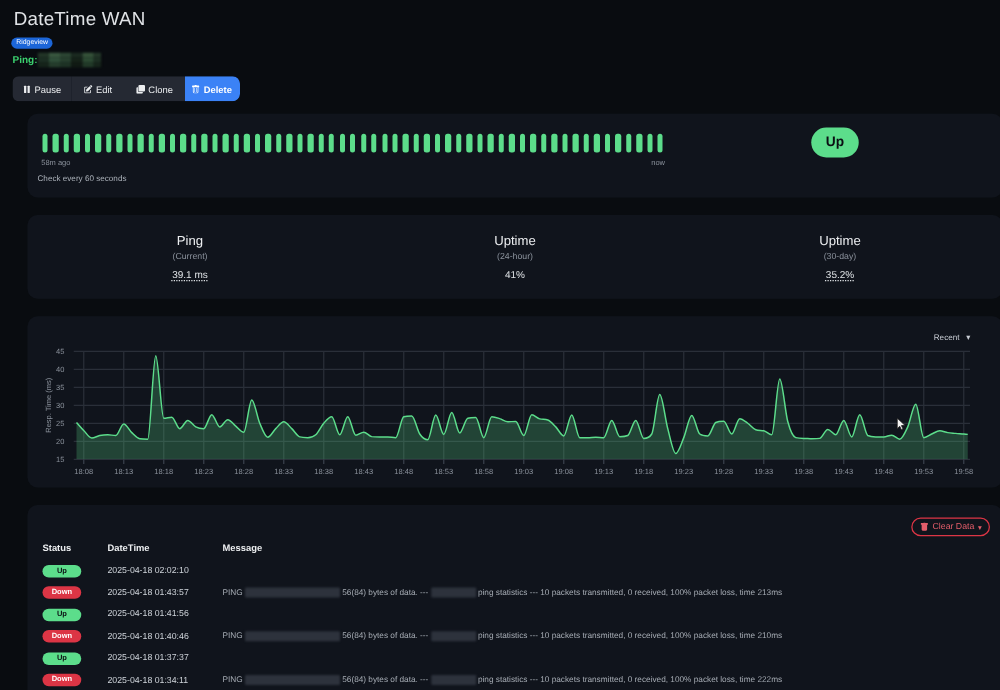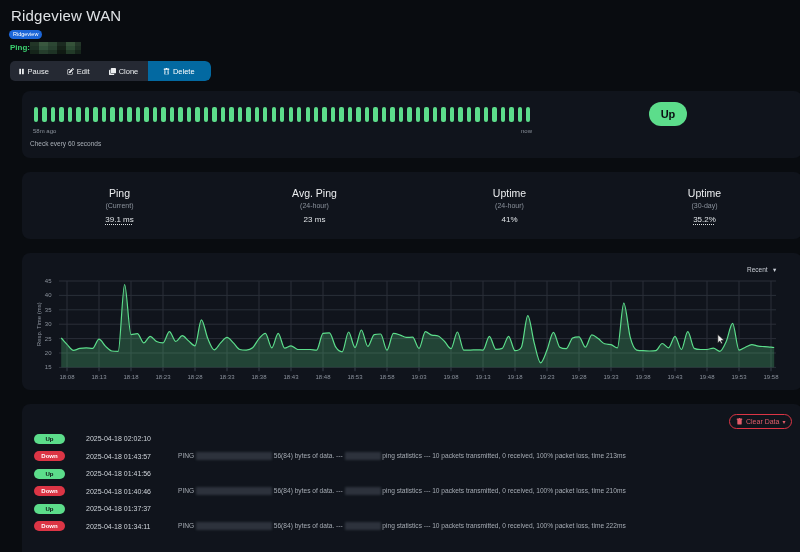--- a/index.html
+++ b/index.html
@@ -6,21 +6,21 @@
 html,body { width:800px; height:552px; background:#090c10; font-family:"Liberation Sans", sans-serif; overflow:hidden; }
 .card { position:absolute; left:22px; width:780px; background:#10141c; border-radius:8px; }
 
 #title { position:absolute; left:11px; top:6.5px; font-size:15px; color:#e0e3e6; font-weight:400; letter-spacing:0.2px; }
 #tag { position:absolute; left:9px; top:30px; height:8.5px; background:#1c66d8; border-radius:5px; color:#fff; font-size:5.5px; line-height:8.5px; padding:0 4px; }
 #pingline { position:absolute; left:10px; top:43px; font-size:8px; font-weight:700; color:#3bd16f; }
 
 #btns { position:absolute; left:10px; top:61px; height:20px; display:flex; border-radius:5px; overflow:hidden; }
 .btn { background:#252933; color:#eceef0; font-size:7.5px; display:flex; align-items:center; justify-content:center; gap:2.5px; }
 .btn.b1{width:47px}.btn.b2{width:43px}.btn.b3{width:47.5px}
-.btn.red { background:#0369a1; color:#fff; border-radius:0 6px 6px 0; width:63px; }
+.btn.red { background:#3b82f6; color:#fff; border-radius:0 6px 6px 0; width:44px;font-weight:bold; }
 .btn svg { display:block; }
 
 #card1 { top:91px; height:67px; }
 #beats { position:absolute; left:12px; top:16px; height:15px; display:flex; gap:4.1px; }
 .beat { width:4.4px; height:15px; background:#5cdd8b; border-radius:2px; }
 #agoleft { position:absolute; left:11px; top:37px; font-size:6px; color:#8b929c; }
 #agoright { position:absolute; left:480px; top:37px; width:30px; text-align:right; font-size:6px; color:#8b929c; }
 #checkevery { position:absolute; left:8px; top:49px; font-size:6.5px; color:#aab0b8; }
 #uppill { position:absolute; left:627px; top:11px; width:38px; height:24px; background:#5cdd8b; border-radius:12px; color:#0b0e13; font-size:11px; font-weight:700; text-align:center; line-height:24px; }
 
@@ -40,21 +40,21 @@
 th { text-align:left; font-size:7.5px; color:#eceef0; padding:4px 0 5px 0; }
 td { font-size:7px; color:#cfd4da; padding:0; height:17.5px; vertical-align:middle; }
 td.msg { color:#a6acb4; font-size:6.6px; }
 .pill { display:inline-block; width:31px; height:10px; border-radius:5px; text-align:center; font-size:6px; font-weight:700; line-height:10px; }
 .pill.up { background:#5cdd8b; color:#0b0e13; }
 .pill.down { background:#dc3545; color:#fff; }
 .blur1 { display:inline-block; vertical-align:middle; height:8px; border-radius:1px; background:#2d323c; filter:blur(0.9px); }
 </style>
 </head>
 <body>
-<div id="title">Ridgeview WAN</div>
+<div id="title">DateTime WAN</div>
 <div id="tag">Ridgeview</div>
 <div id="pingline">Ping:</div>
 <svg id="pingblur2" style="position:absolute;left:29.5px;top:41.5px;filter:blur(0.7px)" width="51" height="12">
     <g>
 <rect x="0" y="0" width="9" height="4" fill="#223527"></rect>
       <rect x="9" y="0" width="9" height="4" fill="#39573f"></rect>
       <rect x="18" y="0" width="9" height="4" fill="#2c4633"></rect>
       <rect x="27" y="0" width="9" height="4" fill="#1b2a20"></rect>
       <rect x="36" y="0" width="9" height="4" fill="#355239"></rect>
       <rect x="45" y="0" width="6" height="4" fill="#233628"></rect>
@@ -158,25 +158,20 @@
   <div id="agoright">now</div>
   <div id="checkevery">Check every 60 seconds</div>
   <div id="uppill">Up</div>
 </div>
 
 <div class="card" id="card2">
   <div class="stat">
       <div class="t">Ping</div>
       <div class="s">(Current)</div>
       <div class="v u">39.1 ms</div>
-    </div>
-  <div class="stat">
-      <div class="t">Avg. Ping</div>
-      <div class="s">(24-hour)</div>
-      <div class="v">23 ms</div>
     </div>
   <div class="stat">
       <div class="t">Uptime</div>
       <div class="s">(24-hour)</div>
       <div class="v">41%</div>
     </div>
   <div class="stat">
       <div class="t">Uptime</div>
       <div class="s">(30-day)</div>
       <div class="v u">35.2%</div>
@@ -294,20 +289,25 @@
         <path d="M5.5 5.5a.5.5 0 0 1 1 0v7a.5.5 0 0 1-1 0v-7zm4 0a.5.5 0 0 1 1 0v7a.5.5 0 0 1-1 0v-7z"></path>
         <path d="M14.5 3a1 1 0 0 1-1 1H13v9a2 2 0 0 1-2 2H5a2 2 0 0 1-2-2V4h-.5a1 1 0 0 1-1-1V2a1 1 0 0 1 1-1H6a1 1 0 0 1 1-1h2a1 1 0 0 1 1 1h3.5a1 1 0 0 1 1 1v1z"></path>
       </svg>Clear Data <span style="font-size:6px">▾</span></div>
   <table>
     <colgroup>
         <col style="width:52px">
         <col style="width:92px">
         <col>
       </colgroup>
     <tbody>
+        <tr>
+          <th>Status</th>
+          <th>DateTime</th>
+          <th>Message</th>
+        </tr>
     <tr>
           <td><span class="pill up">Up</span></td>
           <td>2025-04-18 02:02:10</td>
           <td class="msg"></td>
         </tr>
     <tr>
           <td><span class="pill down">Down</span></td>
           <td>2025-04-18 01:43:57</td>
           <td class="msg">PING <span class="blur1" style="width:76px"></span> 56(84) bytes of data. --- <span class="blur1" style="width:36px"></span> ping statistics --- 10 packets transmitted, 0 received, 100% packet loss, time 213ms</td>
         </tr>

